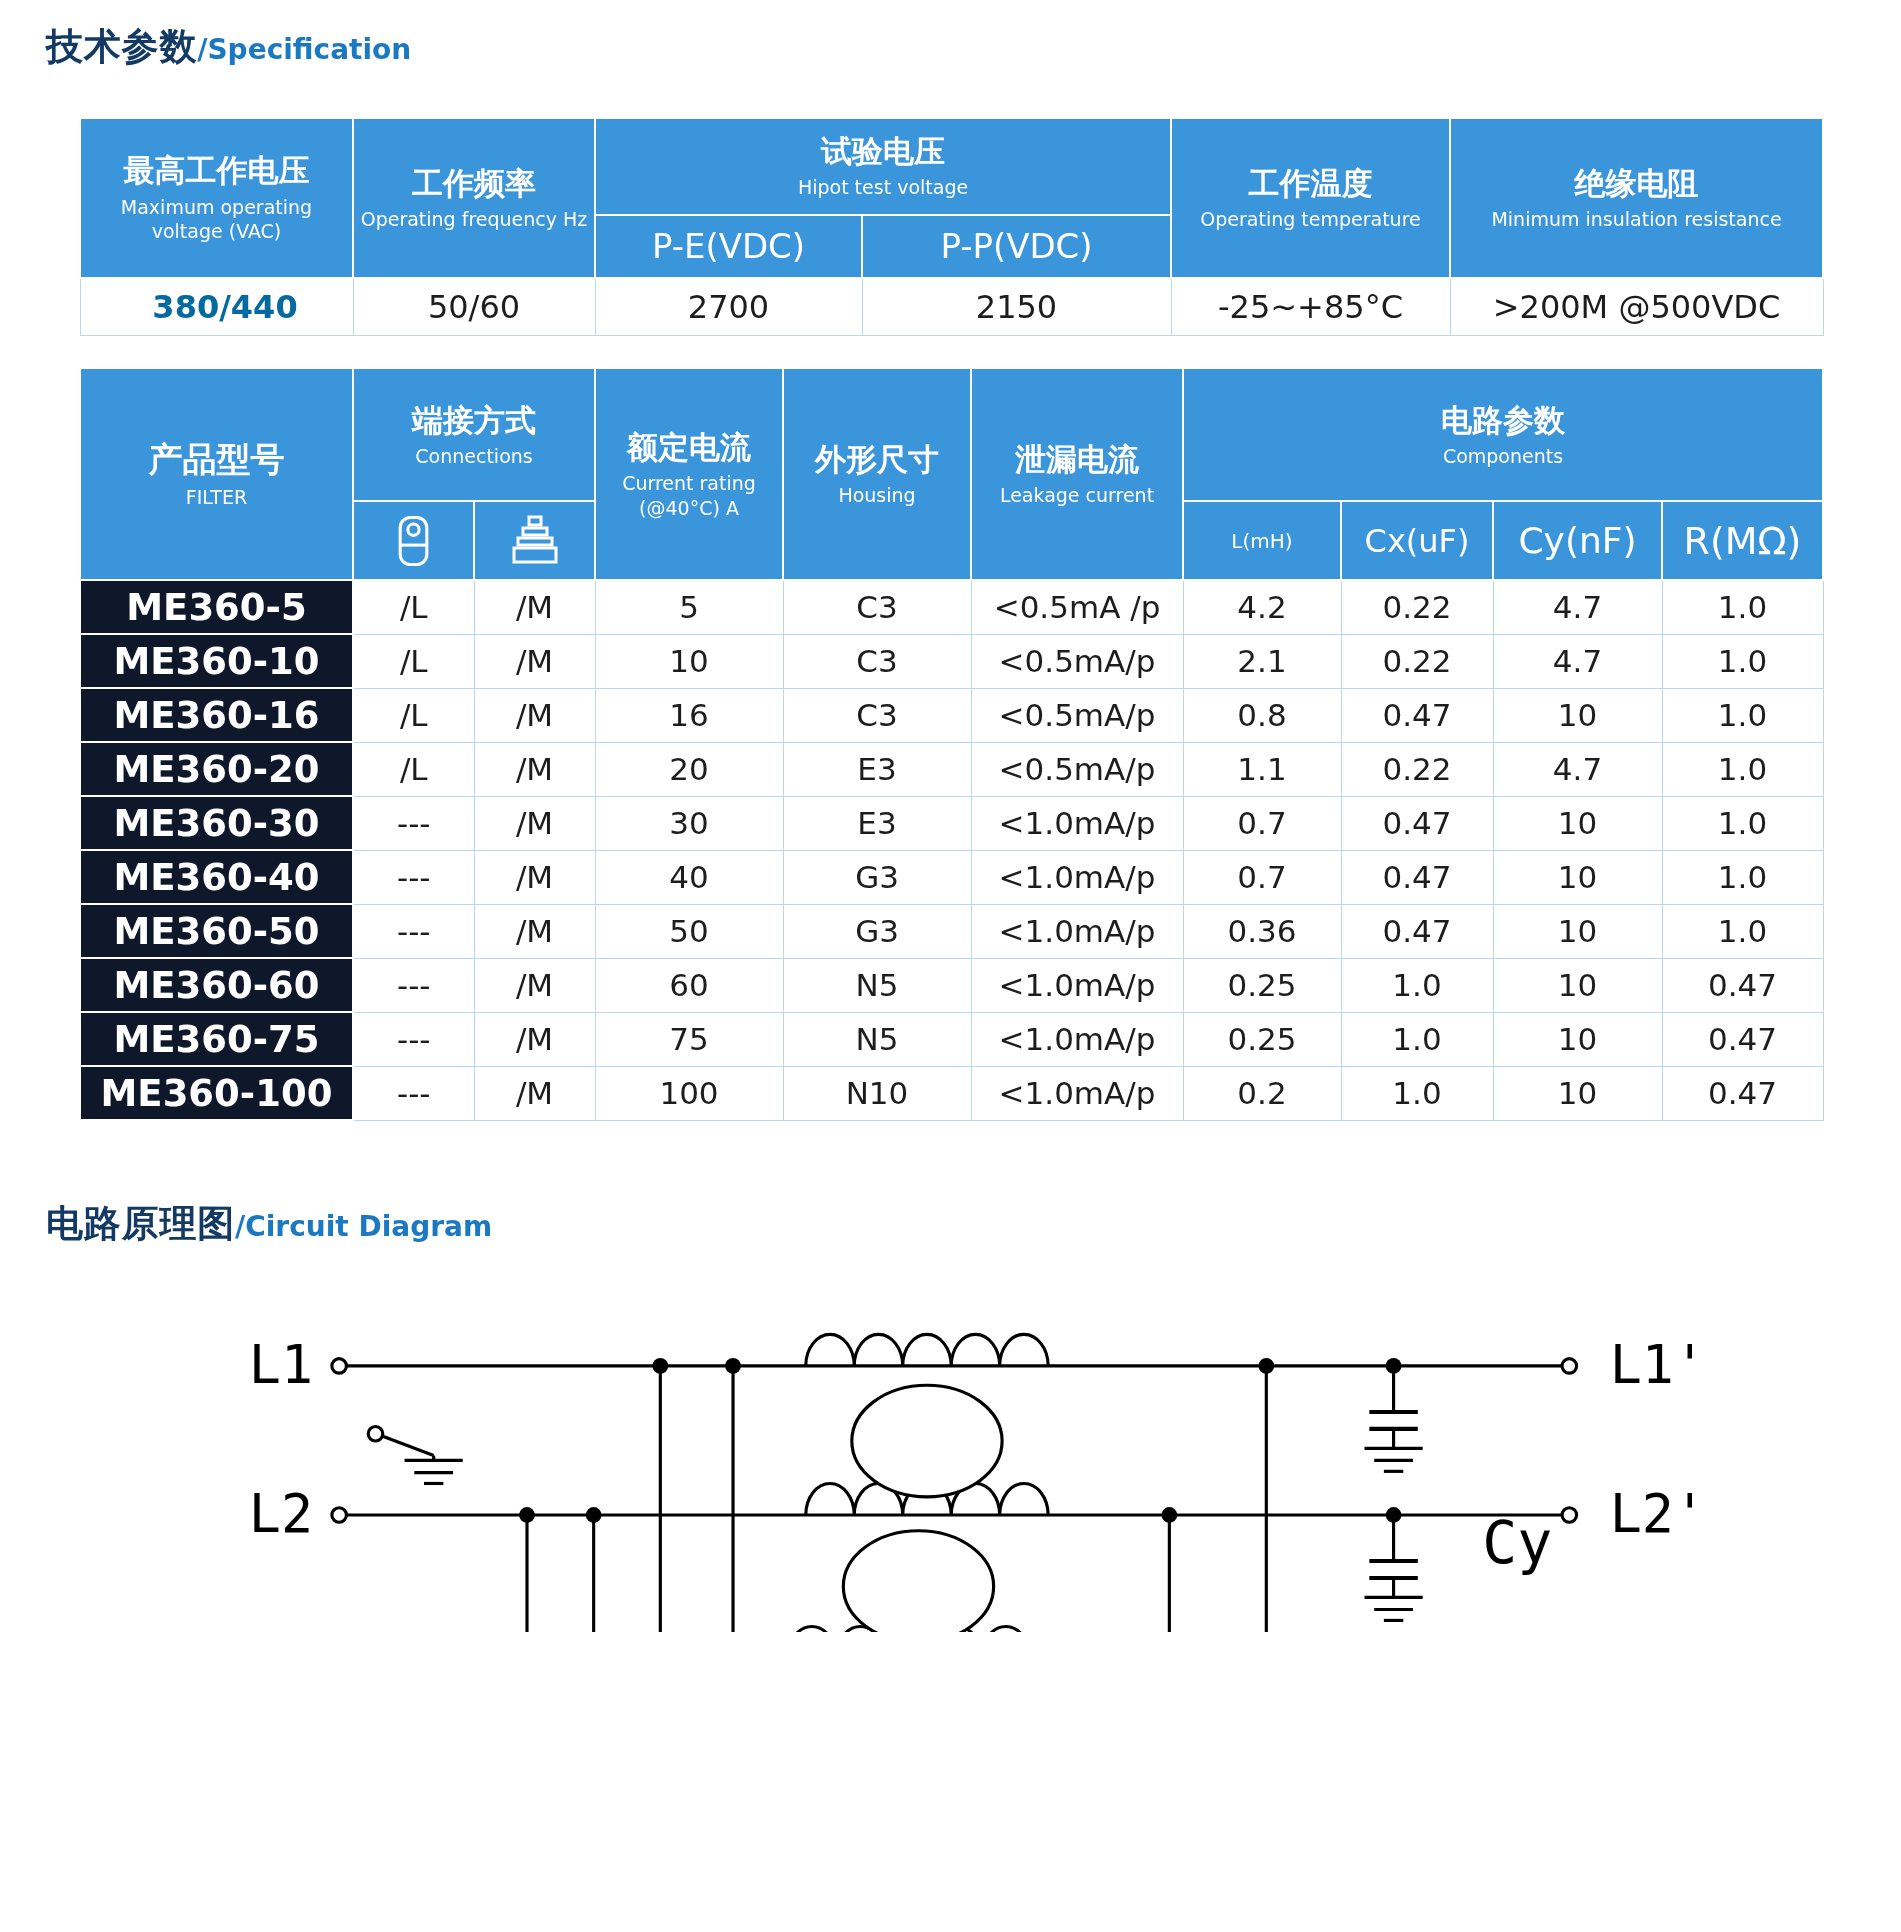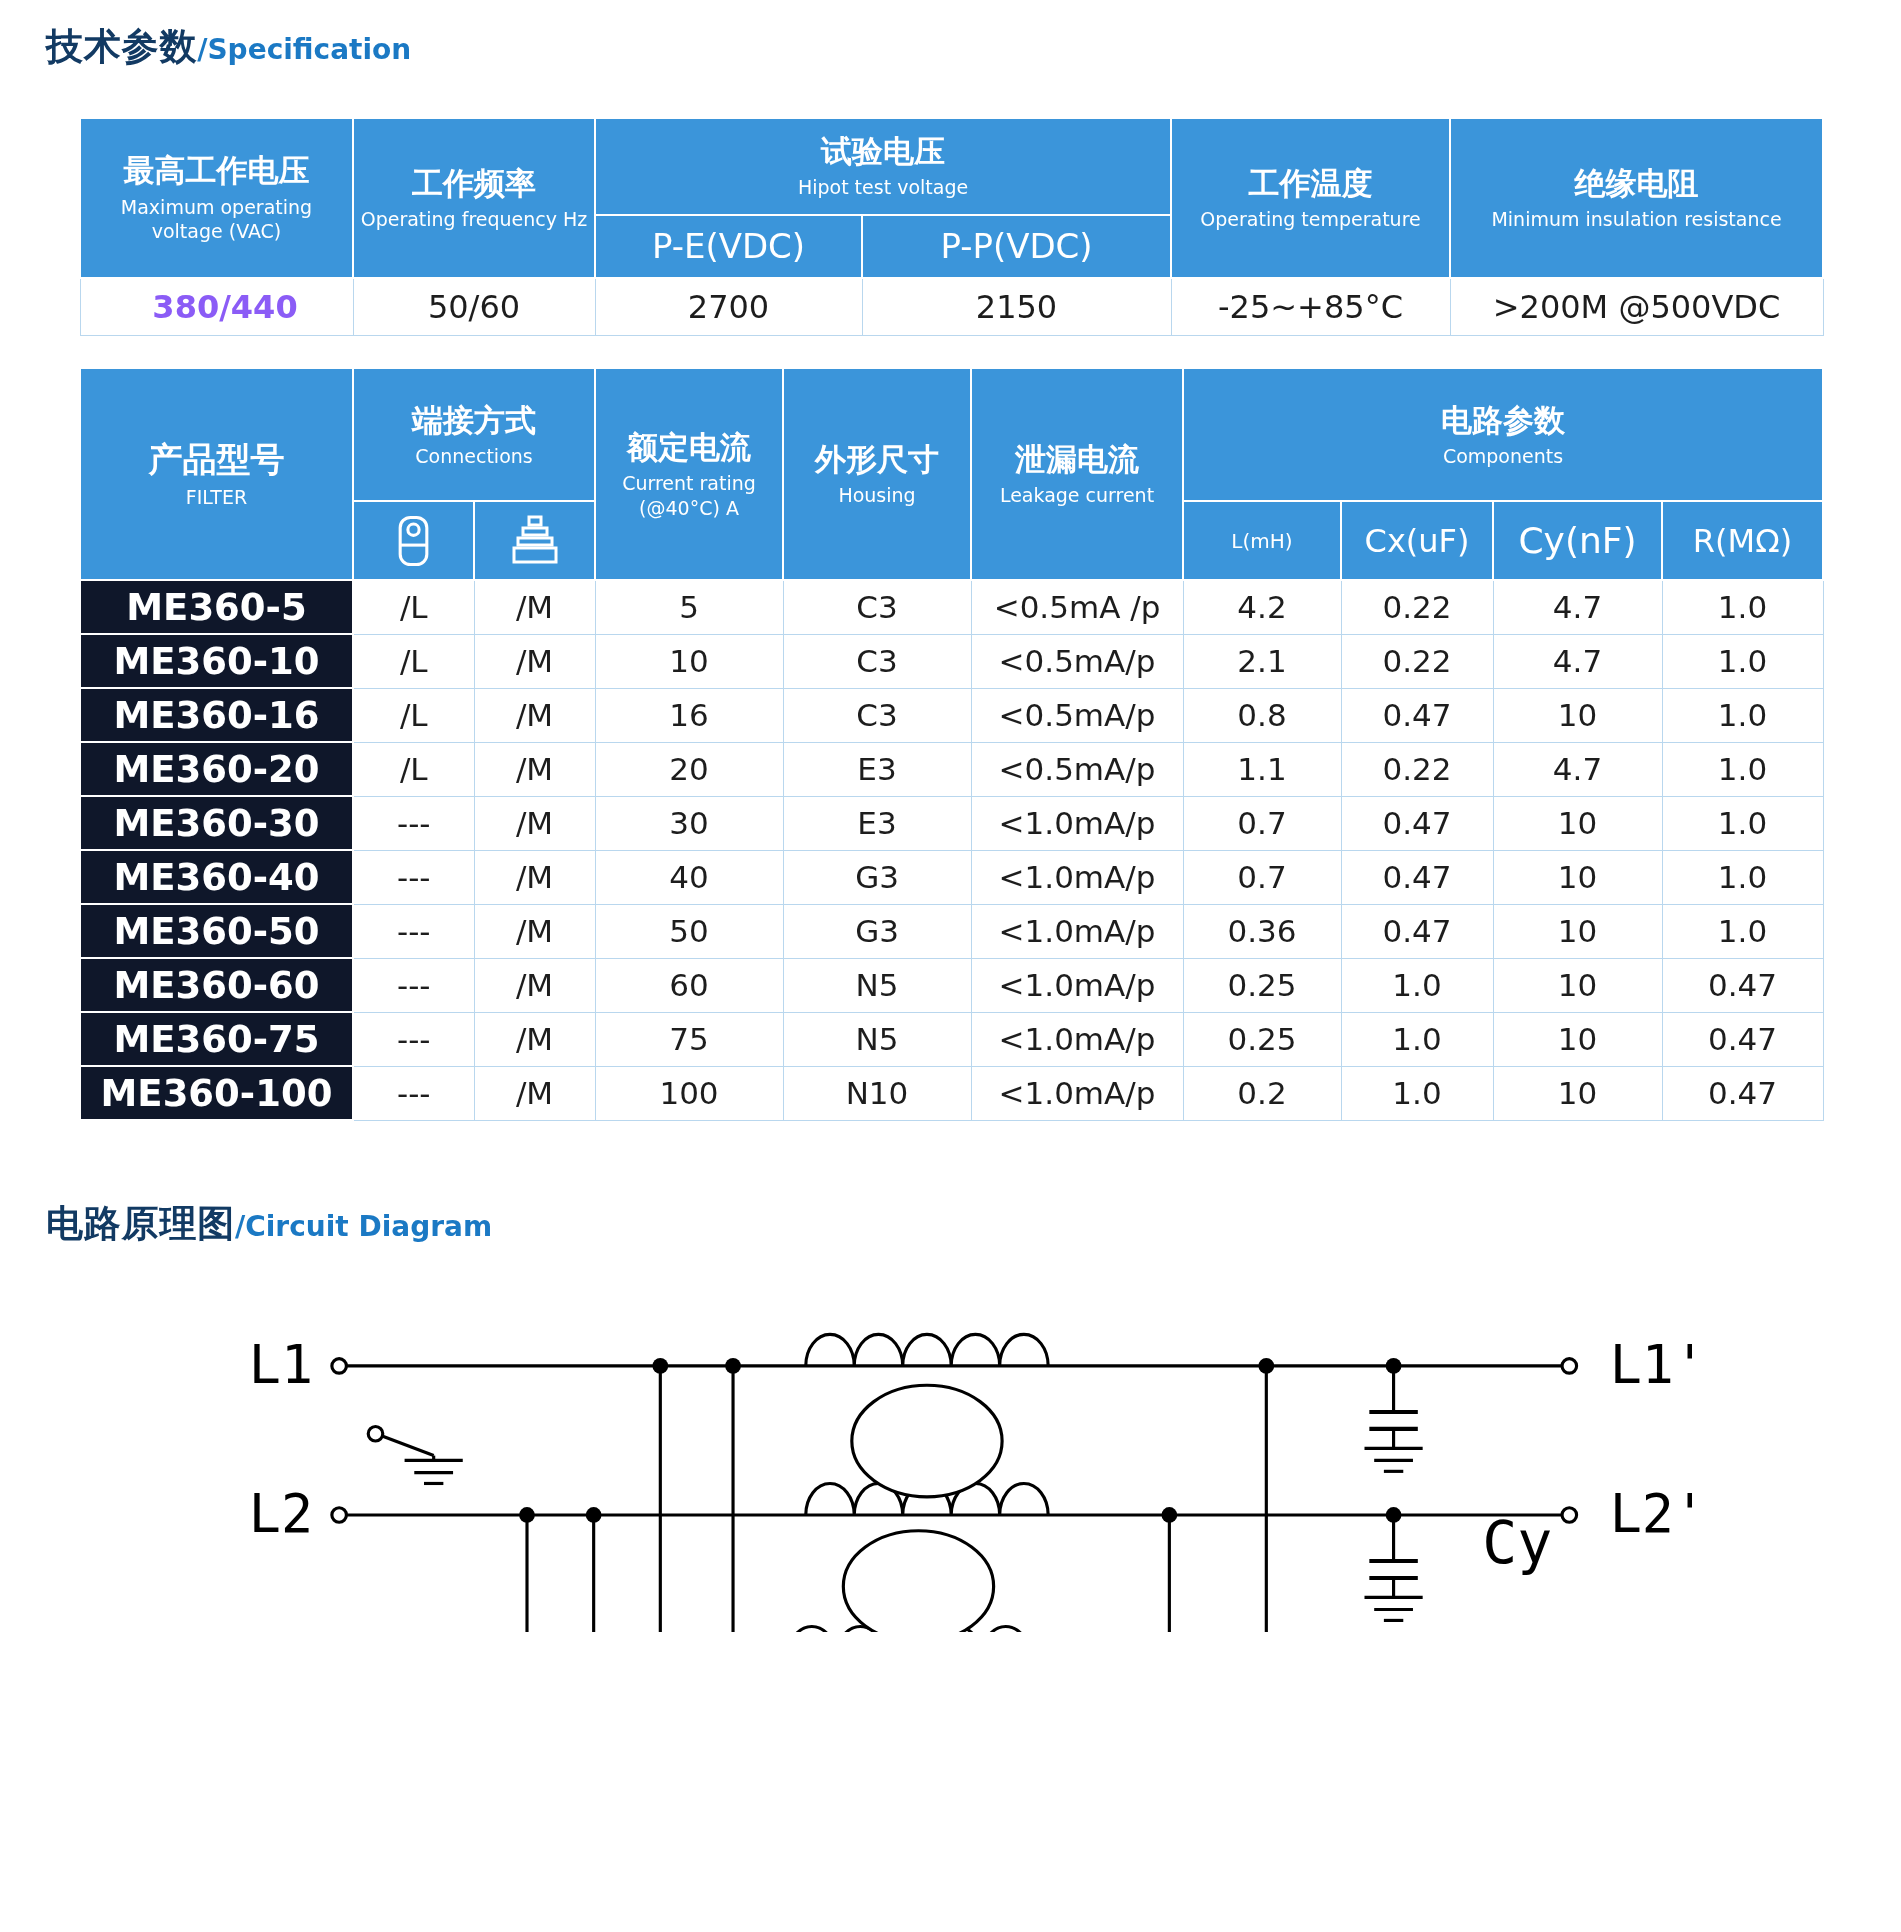--- a/index.html
+++ b/index.html
@@ -19,21 +19,21 @@
   .en-h { font-size:19px; font-weight:normal; line-height:1.3; margin-top:4.6px; }
   .sub-h { font-size:34px; font-weight:500; }
   td { text-align:center; vertical-align:middle; background:#fff; border:1.5px solid #b9d7ee; color:#1d1d1d; }
 
   
   #t1 { margin:48px 0 8px 79px; width:1743px; }
   #t1 thead tr.r1 { height:97px; }
   #t1 thead tr.r2 { height:63px; }
   #t1 tbody tr { height:58px; }
   #t1 tbody td { font-size:32px; }
-  #t1 td.val-blue { color:#8b5cf6; font-weight:bold;padding-left:18px; }
+  #t1 td.val-blue { color:#0369a1; font-weight:bold;padding-left:18px; }
 
   
   #t2 { margin:31px 0 0 79px; width:1743px; }
   #t2 thead tr.r1 { height:133px; }
   #t2 thead tr.r2 { height:79px; }
   #t2 tbody tr { height:54px; }
   #t2 tbody td.model { background:#0f172a; color:#fff; font-weight:bold; font-size:37px; border:2.3px solid #fff; }
   #t2 tbody td.val { font-size:31px; }
   #t2 .icon-th svg { display:inline-block; vertical-align:middle; }
 
@@ -152,21 +152,21 @@
           <svg viewBox="0 0 48 52" width="48" height="52">
             <rect x="18" y="2" width="12" height="8" fill="none" stroke="#fff" stroke-width="3"></rect>
             <rect x="12" y="13" width="24" height="7" fill="none" stroke="#fff" stroke-width="3"></rect>
             <rect x="7" y="23" width="34" height="7" fill="none" stroke="#fff" stroke-width="3"></rect>
             <rect x="3" y="33" width="42" height="14" fill="none" stroke="#fff" stroke-width="3"></rect>
           </svg>
         </th>
         <th class="sub-h" style="font-size:20px;">L(mH)</th>
         <th class="sub-h" style="font-size:32px;">Cx(uF)</th>
         <th class="sub-h" style="font-size:36px;">Cy(nF)</th>
-        <th class="sub-h" style="font-size:32px;">R(MΩ)</th>
+        <th class="sub-h" style="font-size:38px;">R(MΩ)</th>
       </tr>
     </thead>
     <tbody id="product-rows">
         <tr>
           <td class="model">ME360-5</td>
           <td class="val">/L</td>
           <td class="val">/M</td>
           <td class="val">5</td>
           <td class="val">C3</td>
           <td class="val">&lt;0.5mA /p</td>

